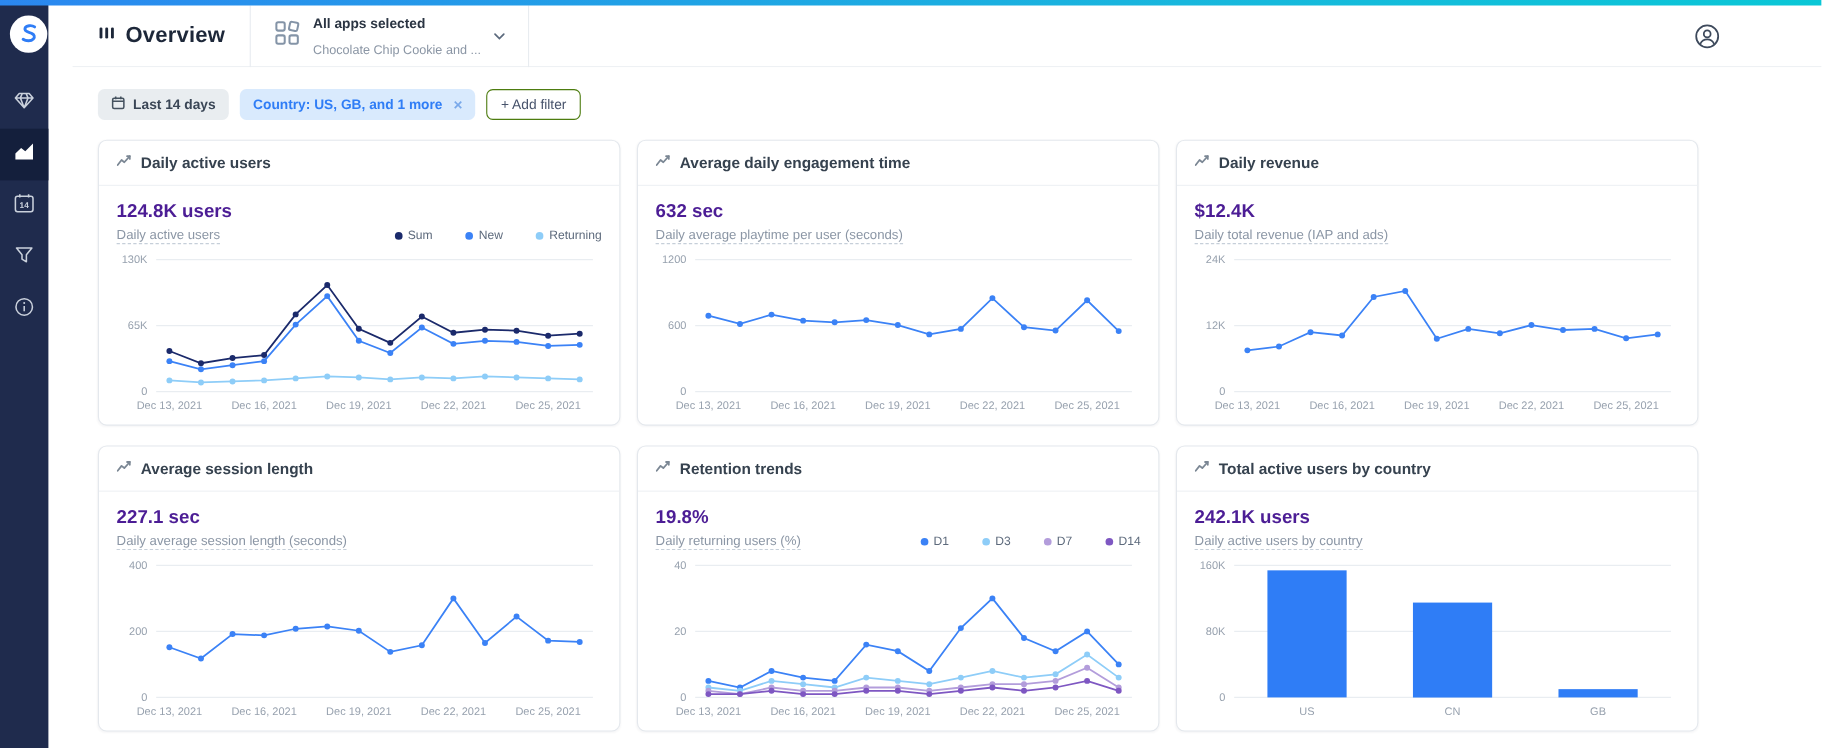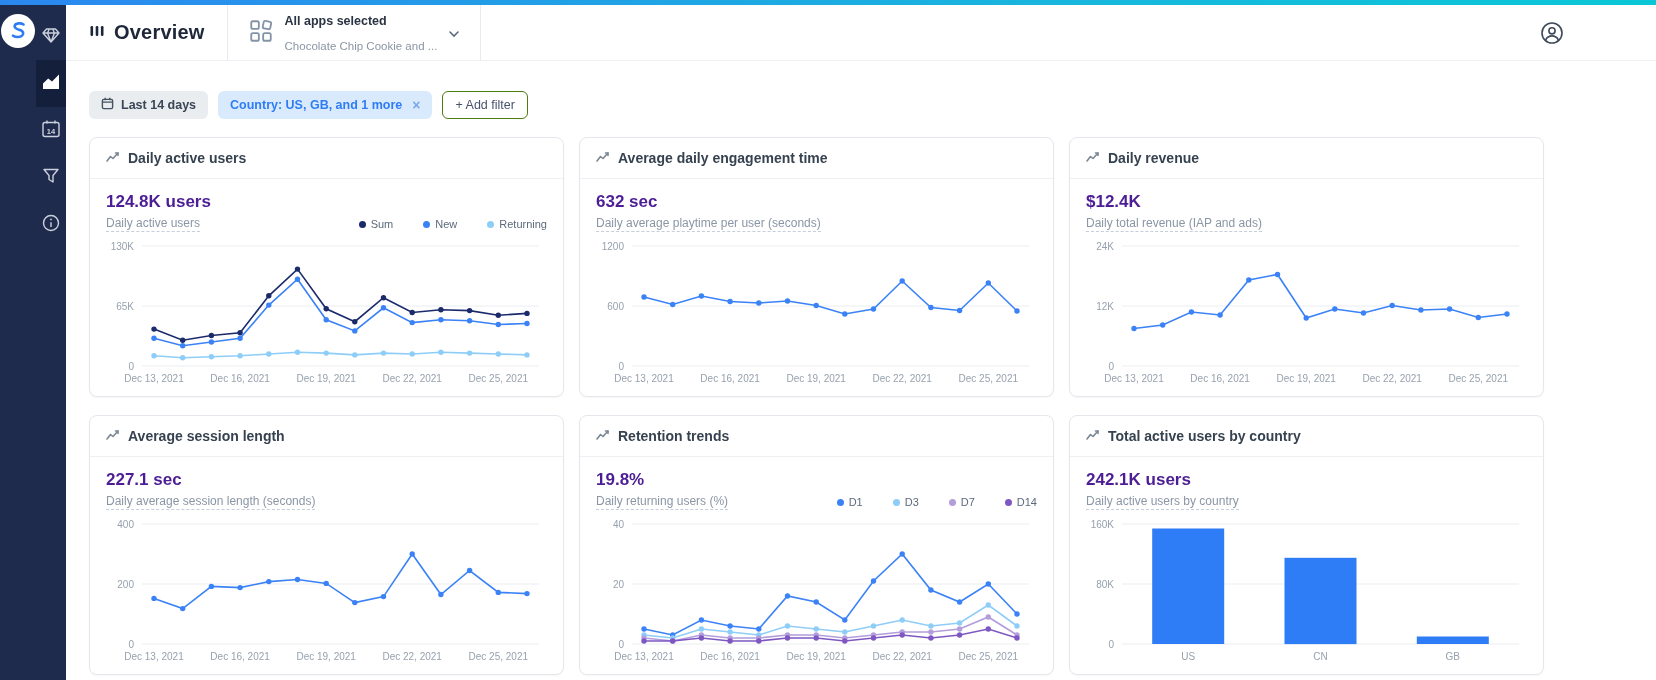--- a/index.html
+++ b/index.html
@@ -1,33 +1,33 @@
 <!DOCTYPE html>
 <html><head>
 <meta charset="utf-8">
 <style>
   *{margin:0;padding:0;box-sizing:border-box}
   html,body{width:1656px;height:680px;font-family:"Liberation Sans",sans-serif;background:#ffffff;color:#2a3442;overflow:hidden;position:relative}
   .topstrip{position:absolute;top:0;left:0;width:1656px;height:5px;background:linear-gradient(90deg,#2b87f0 0%,#18b7dd 65%,#0ac7d6 100%);z-index:20}
-  .sidebar{position:absolute;left:0;top:0;width:66px;height:680px;background:#1f2b4d;display:flex;flex-direction:row;align-items:flex-start;padding-top:13px;z-index:10}
+  .sidebar{position:absolute;left:0;top:0;width:44px;height:680px;background:#1f2b4d;display:flex;flex-direction:column;align-items:flex-end;padding-top:13px;z-index:10}
   .logo{margin-bottom:16px;cursor:pointer}
   .side-nav{width:100%;display:flex;flex-direction:column}
   .side-item{width:100%;height:47px;display:flex;align-items:center;justify-content:center;cursor:pointer;opacity:.85}
   .side-item.active{background:#141f3c;opacity:1}
   .main{margin-left:66px;padding-top:5px}
   .header{height:56px;display:flex;align-items:center;border-bottom:1px solid #eef1f4;padding-left:24px}
   .title-wrap{display:flex;align-items:center;gap:9px;padding-right:22px}
   h1{font-size:20px;font-weight:700;color:#1d2739;letter-spacing:.2px}
   .vdiv{width:1px;height:56px;background:#e8ecf0}
   .app-selector{display:flex;align-items:center;gap:11px;padding:0 20px;height:56px;cursor:pointer}
   .app-text .primary{font-size:12.5px;font-weight:700;color:#2a3442}
   .app-text .secondary{font-size:11.5px;color:#8b96a5;margin-top:12px}
   .header-spacer{flex:1}
   .account{margin-right:92px;cursor:pointer;display:flex}
-  .filters{display:flex;gap:10px;margin:30px 0 18px 23px}
+  .filters{display:flex;gap:10px;margin:20px 0 18px 23px}
   .pill{display:inline-flex;align-items:center;gap:7px;height:28px;padding:0 12px;border-radius:6px;border:none;font-size:12.5px;font-family:inherit;cursor:pointer}
   .pill.gray{background:#e9edf0;color:#3a4656;font-weight:700}
   .pill.blue{background:#d9eafd;color:#2f7df6;font-weight:600}
   .pill.blue .x{font-size:14px;color:#7aa9ea;margin-left:3px;line-height:1}
   .pill.outline{background:#fff;border:1px solid #4d7c0f;color:#47536b;font-weight:500}
   .grid{display:grid;grid-template-columns:repeat(3,475px);gap:18px 15px;margin-left:23px}
   .card{background:#fff;border:1px solid #e4e8ed;border-radius:8px;box-shadow:0 1px 2px rgba(20,30,50,.04)}
   .card-head{display:flex;align-items:center;gap:8px;padding:11px 16px;border-bottom:1px solid #eef1f4}
   .card-head h2{font-size:14px;font-weight:700;color:#36424f}
   .card-body{padding:13px 16px 8px}

